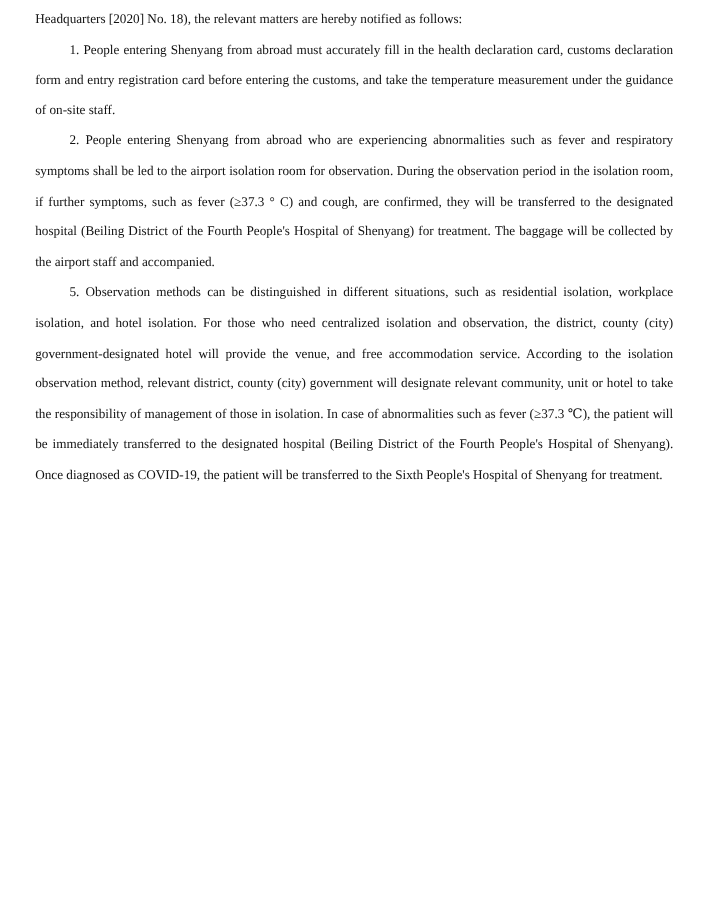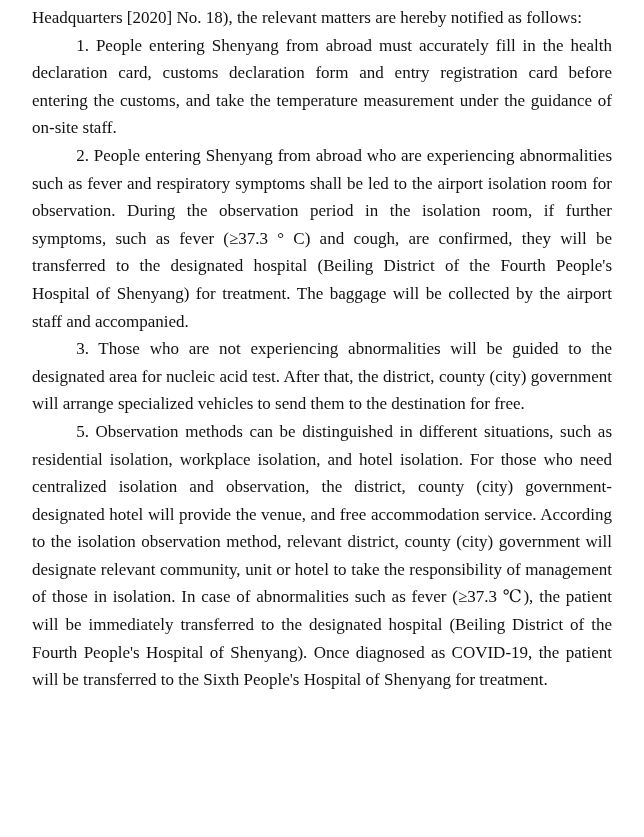--- a/index.html
+++ b/index.html
@@ -12,34 +12,33 @@
       height: 837px;
       overflow: hidden;
       position: relative;
     }
     .page {
       position: absolute;
       left: 32px;
       top: 4px;
       width: 580px;
       font-family: "Liberation Serif", "DejaVu Serif", serif;
-      font-size: 17px;
+      font-size: 12px;
       line-height: 27.6px;
       color: #111111;
       text-align: justify;
     }
     .page p {
       margin: 0;
     }
     .page p.indent {
       text-indent: 2.6em;
     }
   </style>
 </head>
 <body>
 
 <div class="page">
   <p>Headquarters [2020] No. 18), the relevant matters are hereby notified as follows:</p>
   <p class="indent">1. People entering Shenyang from abroad must accurately fill in the health declaration card, customs declaration form and entry registration card before entering the customs, and take the temperature measurement under the guidance of on-site staff.</p>
   <p class="indent">2. People entering Shenyang from abroad who are experiencing abnormalities such as fever and respiratory symptoms shall be led to the airport isolation room for observation. During the observation period in the isolation room, if further symptoms, such as fever (≥37.3 ° C) and cough, are confirmed, they will be transferred to the designated hospital (Beiling District of the Fourth People's Hospital of Shenyang) for treatment. The baggage will be collected by the airport staff and accompanied.</p>
-  <p class="indent">3. Those who are not experiencing abnormalities will be guided to the designated area for nucleic acid test. After that, the district, county (city) government will arrange specialized vehicles to send them to the destination for free.</p>
   <p class="indent">5. Observation methods can be distinguished in different situations, such as residential isolation, workplace isolation, and hotel isolation. For those who need centralized isolation and observation, the district, county (city) government-designated hotel will provide the venue, and free accommodation service. According to the isolation observation method, relevant district, county (city) government will designate relevant community, unit or hotel to take the responsibility of management of those in isolation. In case of abnormalities such as fever (≥37.3 ℃), the patient will be immediately transferred to the designated hospital (Beiling District of the Fourth People's Hospital of Shenyang). Once diagnosed as COVID-19, the patient will be transferred to the Sixth People's Hospital of Shenyang for treatment.</p>
 </div>
 
 </body></html>

